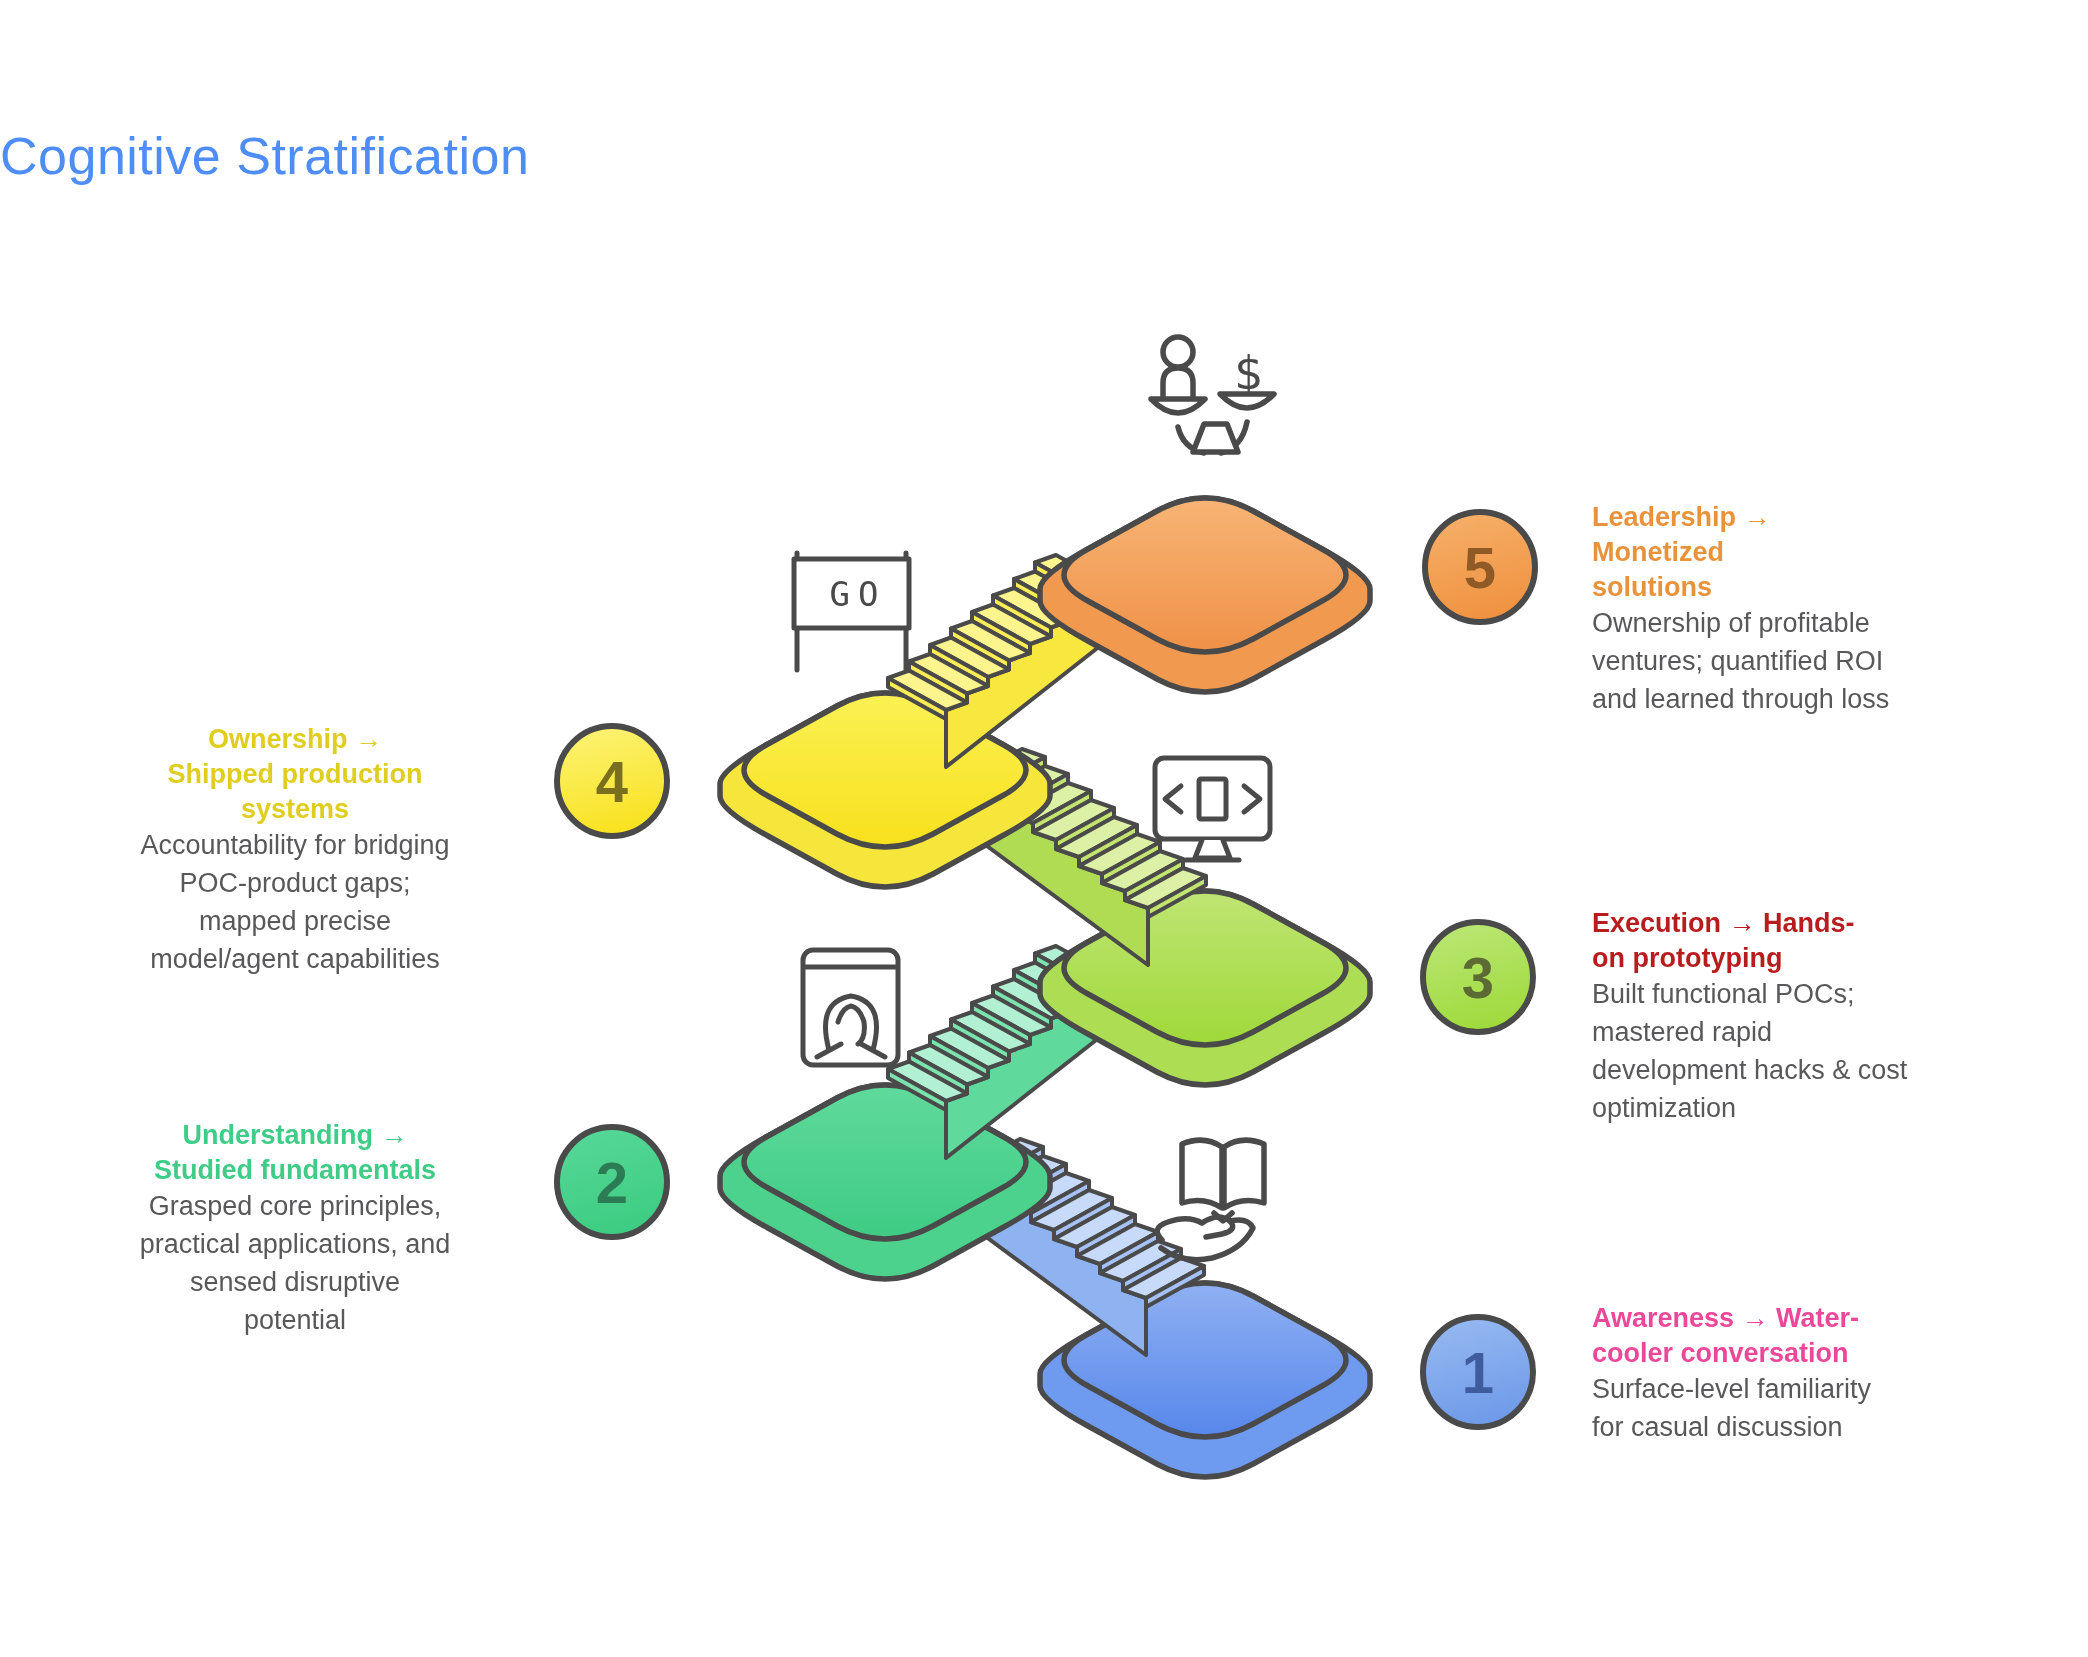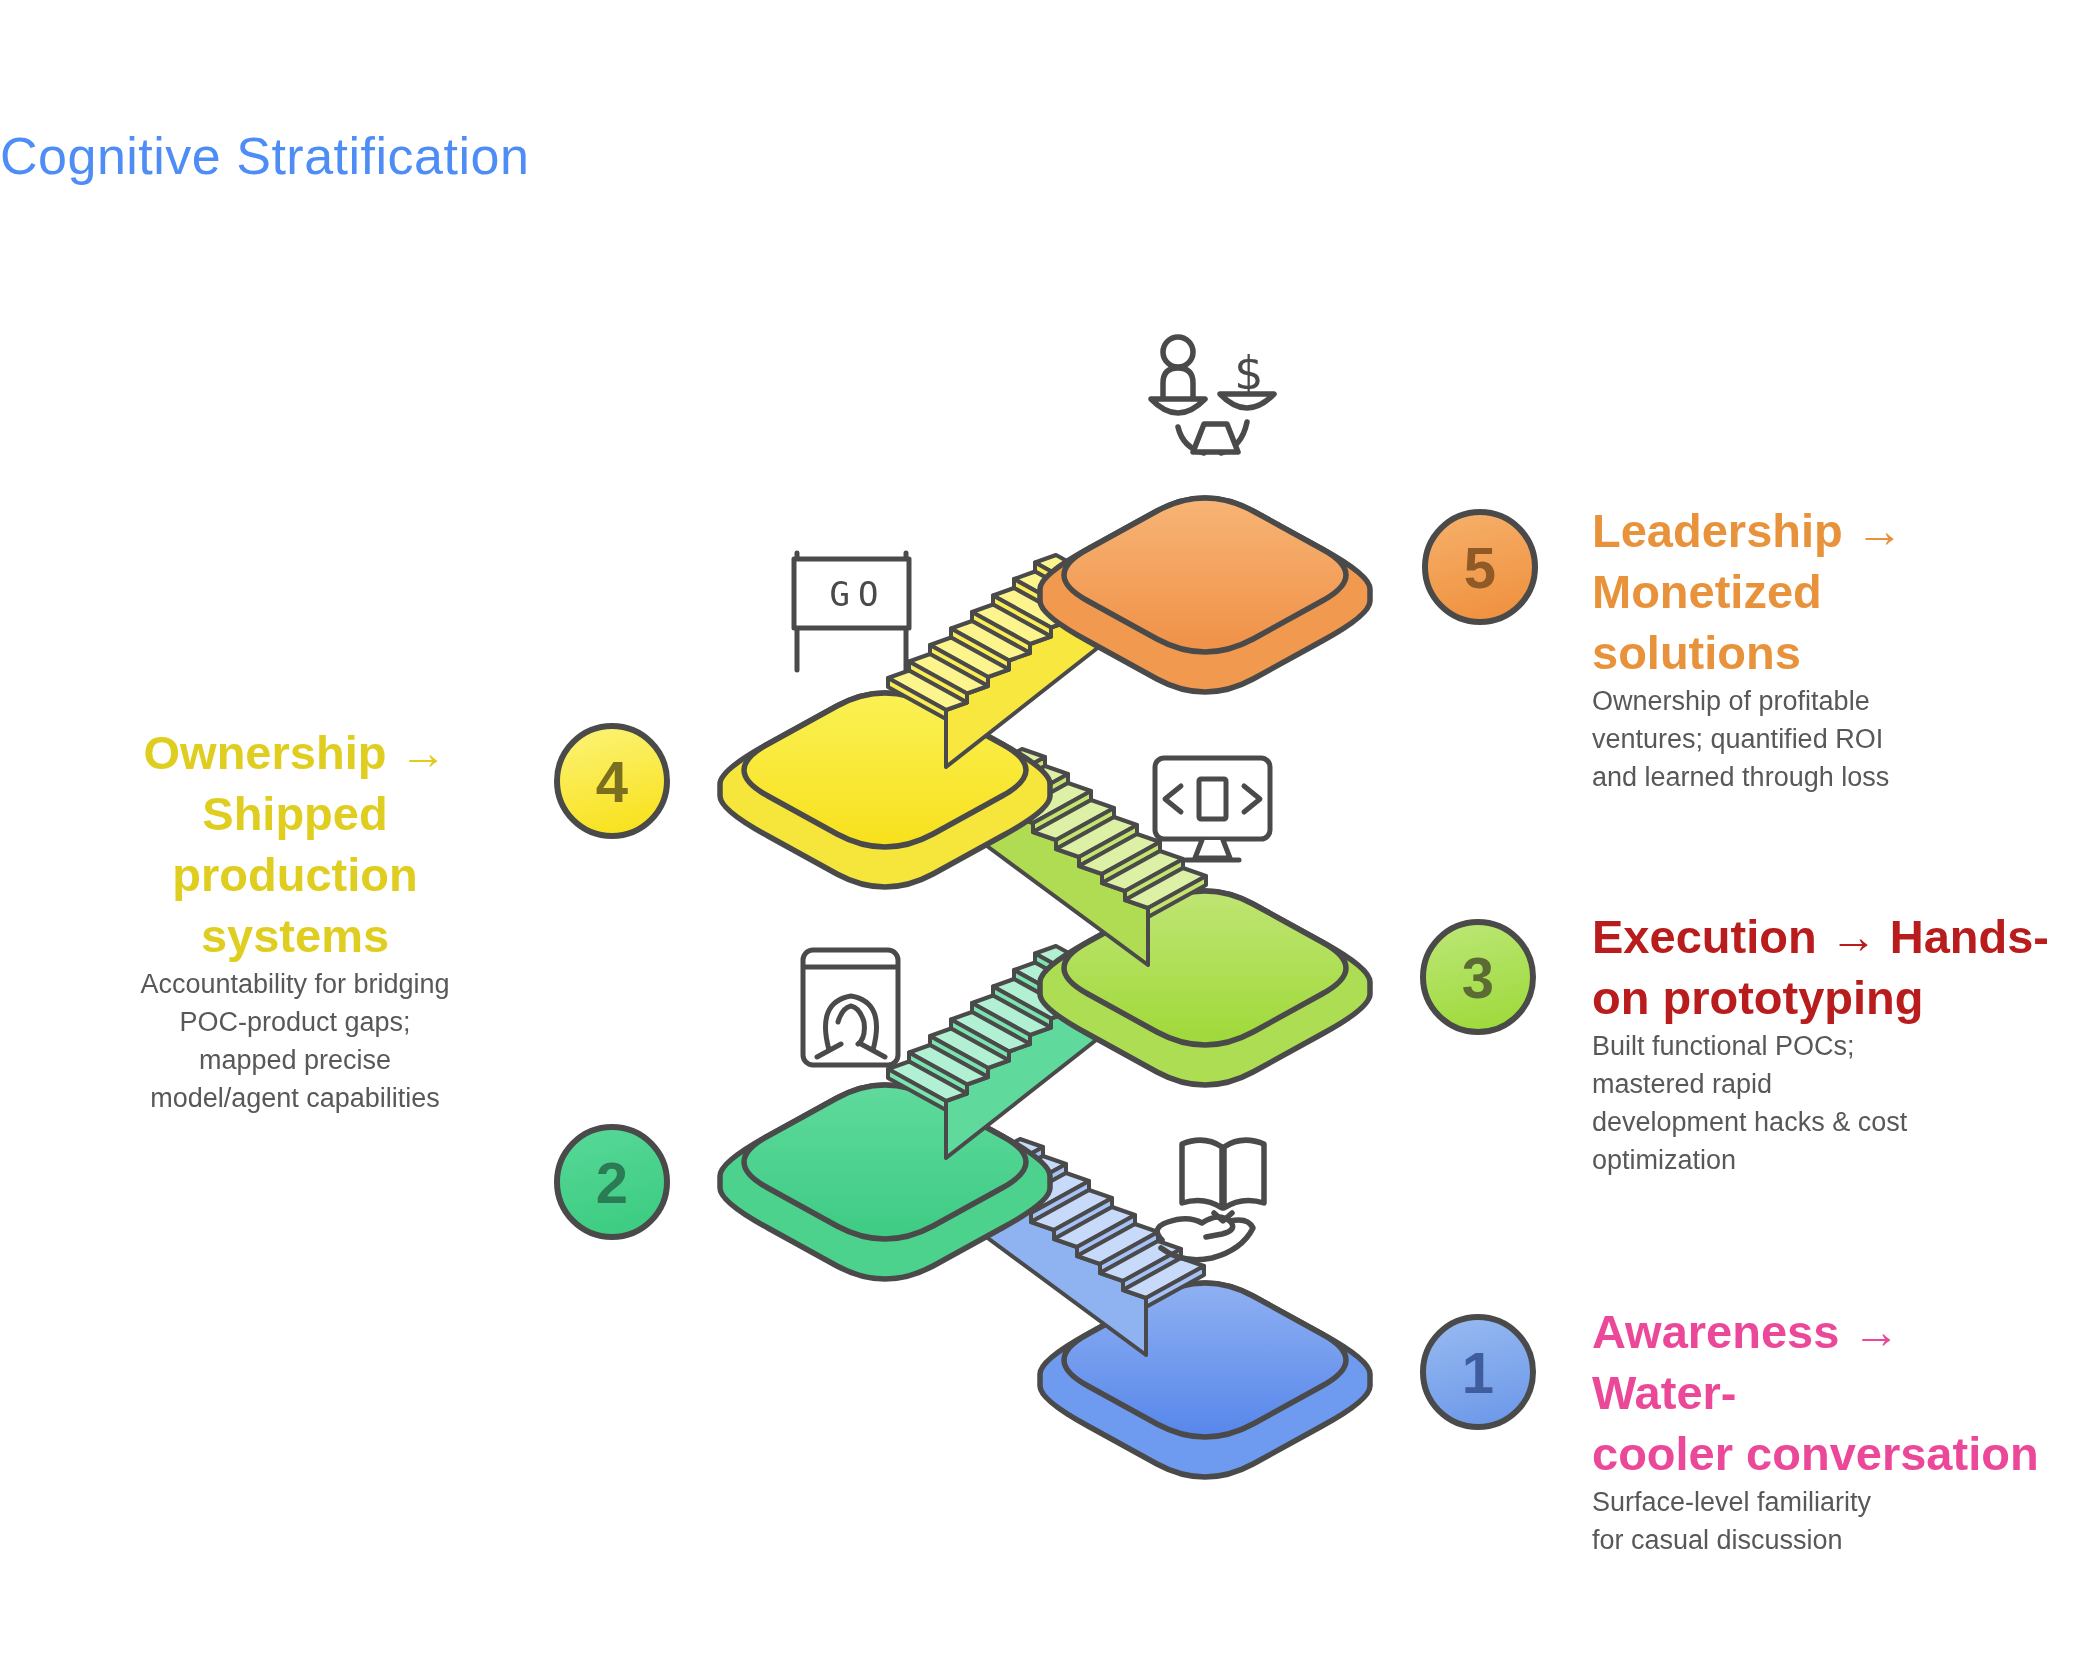--- a/index.html
+++ b/index.html
@@ -3,21 +3,21 @@
 <meta charset="utf-8">
 <style>
   html,body{margin:0;padding:0;background:#ffffff}
   .stage{position:relative;width:2088px;height:1657px;background:#fff;
          font-family:"Liberation Sans",sans-serif;overflow:hidden}
   .page-title{position:absolute;left:0;top:126px;width:1980px;text-align:left;
               font-size:52px;font-weight:500;color:#4D8DF5;letter-spacing:0.5px}
   .art{position:absolute;left:0;top:0}
   .level-text{position:absolute;width:460px}
   .level-text.left{width:420px;text-align:center}
-  .lvl-heading{font-size:47px;font-weight:bold;line-height:1.3;white-space:pre-line}
+  .lvl-heading{font-size:27px;font-weight:bold;line-height:1.3;white-space:pre-line}
   .lvl-desc{font-size:27px;color:#58585A;line-height:1.4;white-space:pre-line;}
   .accent-1{color:#ec4899}.accent-2{color:#3ECC86}.accent-3{color:#b91c1c}
   .accent-4{color:#DFCE1F}.accent-5{color:#E8933B}
   .badge{position:absolute;width:116px;height:116px;border-radius:50%;
          border:6px solid #4A4A4A;box-sizing:border-box;display:flex;
          align-items:center;justify-content:center;font-size:58px;font-weight:bold}
   .badge-1{background:linear-gradient(165deg,#97BAF1,#6B97E8);color:#3E5C9E;left:1420px;top:1314px}
   .badge-2{background:linear-gradient(165deg,#57D898,#3ACB7F);color:#2B7B55;left:554px;top:1124px}
   .badge-3{background:linear-gradient(165deg,#BCE777,#9CD937);color:#5C6B33;left:1420px;top:919px}
   .badge-4{background:linear-gradient(165deg,#FCF377,#F8E016);color:#7A6E1F;left:554px;top:723px}
@@ -224,20 +224,28 @@
   <div class="level-text left" style="left:85px;top:722px">
     <div class="lvl-heading accent-4">Ownership →
 Shipped production
 systems</div>
     <div class="lvl-desc">Accountability for bridging
 POC-product gaps;
 mapped precise
 model/agent capabilities</div>
   </div>
 
+  <div class="level-text left" style="left:85px;top:1118px">
+    <div class="lvl-heading accent-2">Understanding →
+Studied fundamentals</div>
+    <div class="lvl-desc">Grasped core principles,
+practical applications, and
+sensed disruptive
+potential</div>
+  </div>
 
   <div class="badge badge-5">
       <span>5</span>
     </div>
   <div class="badge badge-4">
       <span>4</span>
     </div>
   <div class="badge badge-3">
       <span>3</span>
     </div>

